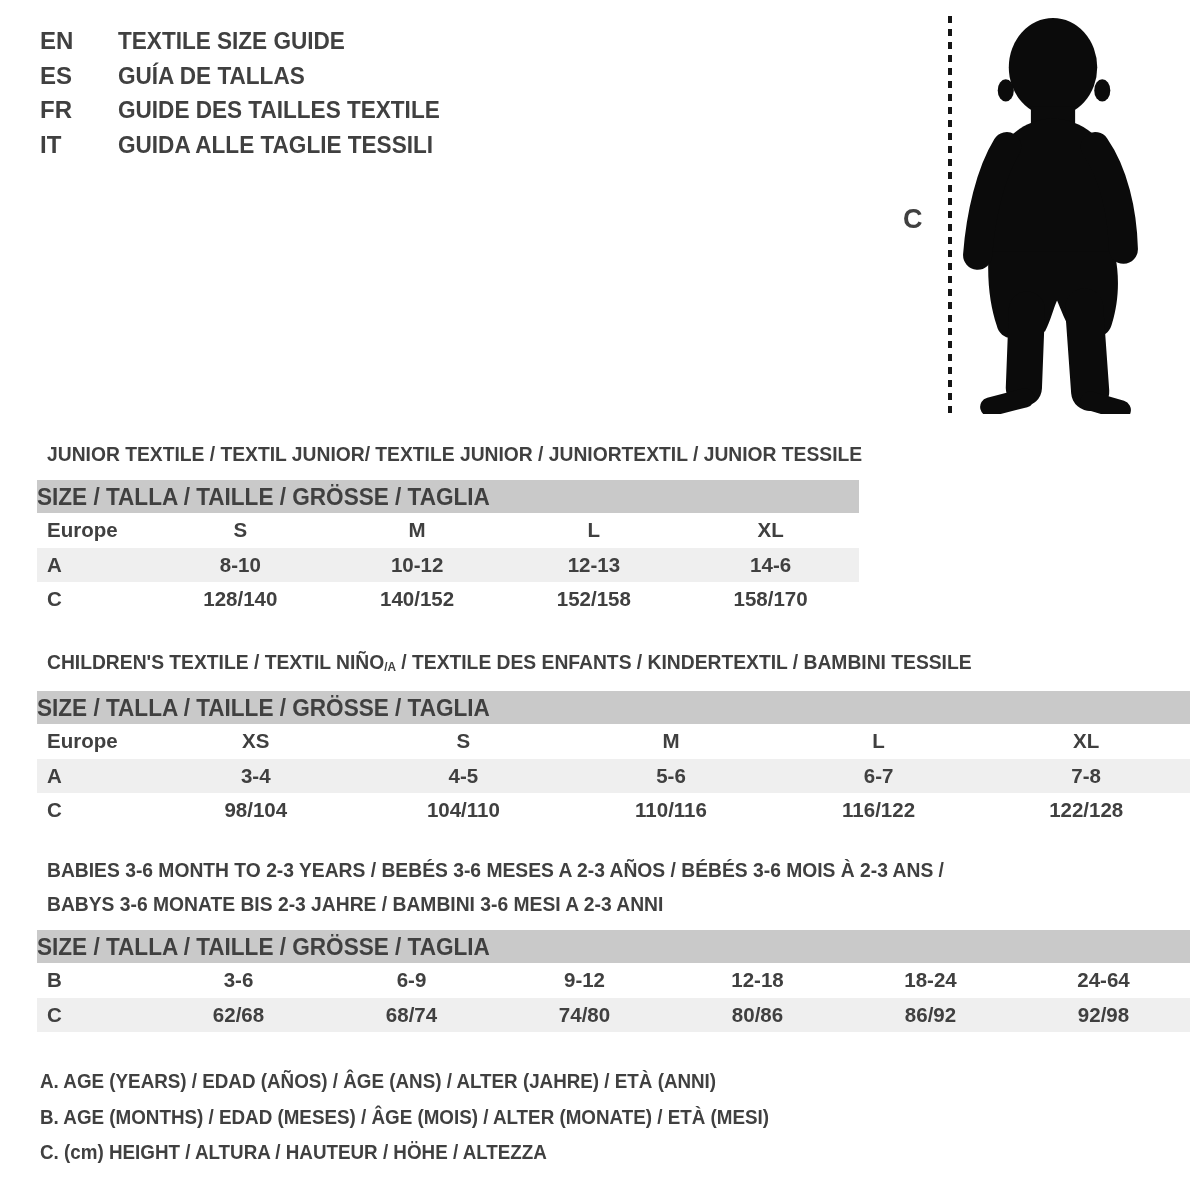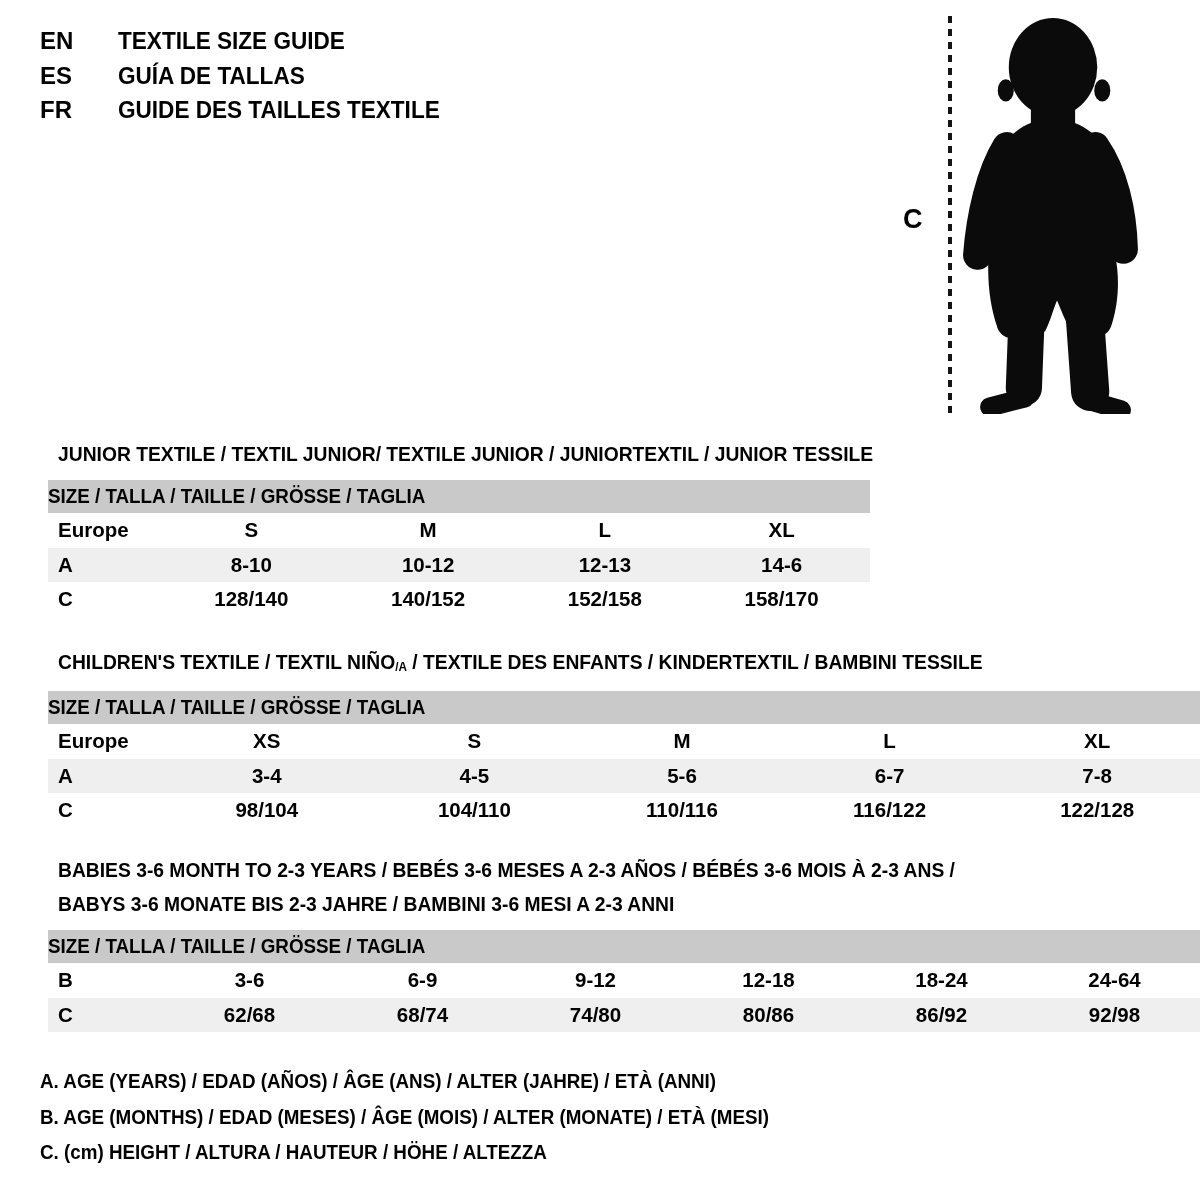--- a/index.html
+++ b/index.html
@@ -1,45 +1,45 @@
 <!DOCTYPE html>
 <html><head>
 <meta charset="utf-8">
 <style>
   html,body{margin:0;padding:0;background:#fff;}
   .page{
     position:relative;width:1200px;height:1200px;background:#ffffff;overflow:hidden;
-    font-family:"Liberation Sans",sans-serif;font-weight:700;color:#000000;
+    font-family:"Liberation Sans",sans-serif;font-weight:700;color:#404040;
     -webkit-font-smoothing:antialiased;
   }
   .cond{display:inline-block;transform:scaleX(.94);transform-origin:0 50%;white-space:nowrap;}
 
   
   .lang-list{position:absolute;left:40px;top:27px;}
   .lang-row{display:flex;align-items:baseline;height:34.5px;font-size:24px;}
   .lang-code{width:78px;}
 
   
   .measure-line{
     position:absolute;left:948px;top:16px;width:4px;height:400px;
     background:repeating-linear-gradient(to bottom,#151515 0 7px,transparent 7px 13px);
   }
   .measure-label{position:absolute;left:903px;top:204px;font-size:27px;}
   .silhouette{position:absolute;left:962px;top:12px;}
 
   
-  .section{position:absolute;left:48px;}
+  .section{position:absolute;left:37px;}
   #sec-junior-textile{top:430px;width:822px;}
   #sec-childrens-textile{top:638px;width:1153px;}
   #sec-babies-textile{top:846px;width:1153px;}
   .sec-title{padding:7px 0 0 10px;font-size:20.5px;line-height:34px;}
   .sub{font-size:12.5px;position:relative;bottom:-2px;letter-spacing:0;}
 
   .size-table{width:100%;border-collapse:collapse;table-layout:fixed;margin-top:9px;font-size:20.5px;}
-  .size-head td{background:#c9c9c9;height:33px;padding:0 0 0 8px;font-size:20px;}
+  .size-head td{background:#c9c9c9;height:33px;padding:0 0 0 8px;font-size:24px;}
   .size-table tbody tr{height:34.5px;}
   .size-table tbody tr.stripe{background:#efefef;}
   .size-table td{padding:0;vertical-align:middle;}
   td.row-label{text-align:left;padding-left:10px;}
   td.val-cell{text-align:center;}
 
   
   .legend{position:absolute;left:40px;top:1064px;font-size:20px;line-height:35.5px;}
 </style>
 </head>
@@ -52,20 +52,24 @@
         <span class="lang-code">EN</span>
         <span class="cond">TEXTILE SIZE GUIDE</span>
       </div>
       <div class="lang-row">
         <span class="lang-code">ES</span>
         <span class="cond">GUÍA DE TALLAS</span>
       </div>
       <div class="lang-row">
         <span class="lang-code">FR</span>
         <span class="cond">GUIDE DES TAILLES TEXTILE</span>
+      </div>
+      <div class="lang-row">
+        <span class="lang-code">IT</span>
+        <span class="cond">GUIDA ALLE TAGLIE TESSILI</span>
       </div>
     </div>
 
   <div class="measure-line"></div>
   <div class="measure-label">C</div>
 
   <svg class="silhouette" width="178" height="402" viewBox="0 0 176 400" aria-hidden="true">
     <g fill="#0b0b0b" stroke="none">
       <ellipse cx="90" cy="55" rx="44" ry="49"></ellipse>
       <ellipse cx="43" cy="78" rx="8" ry="11"></ellipse>

